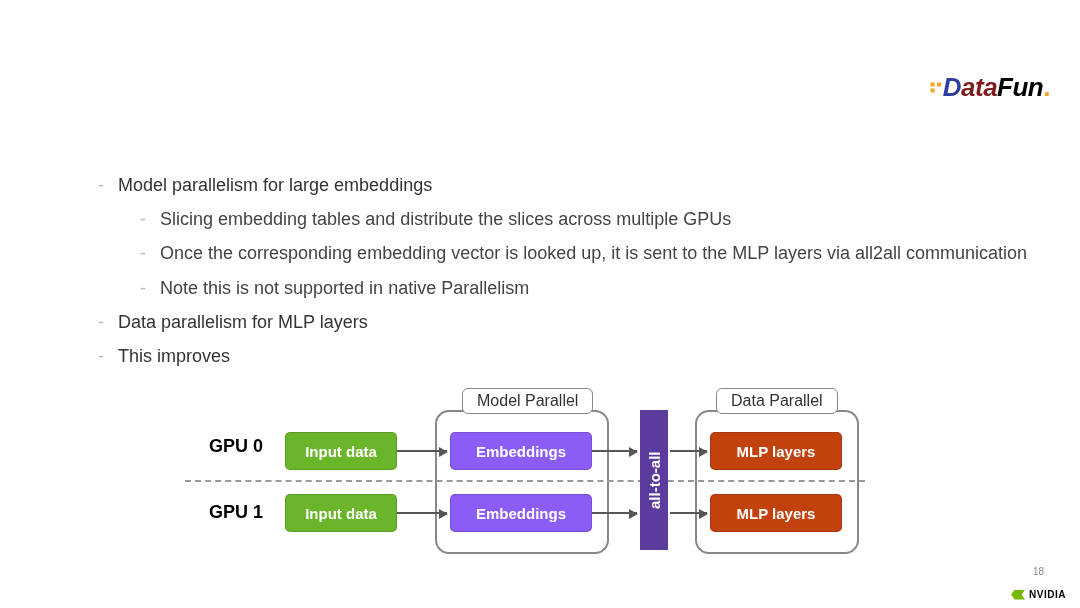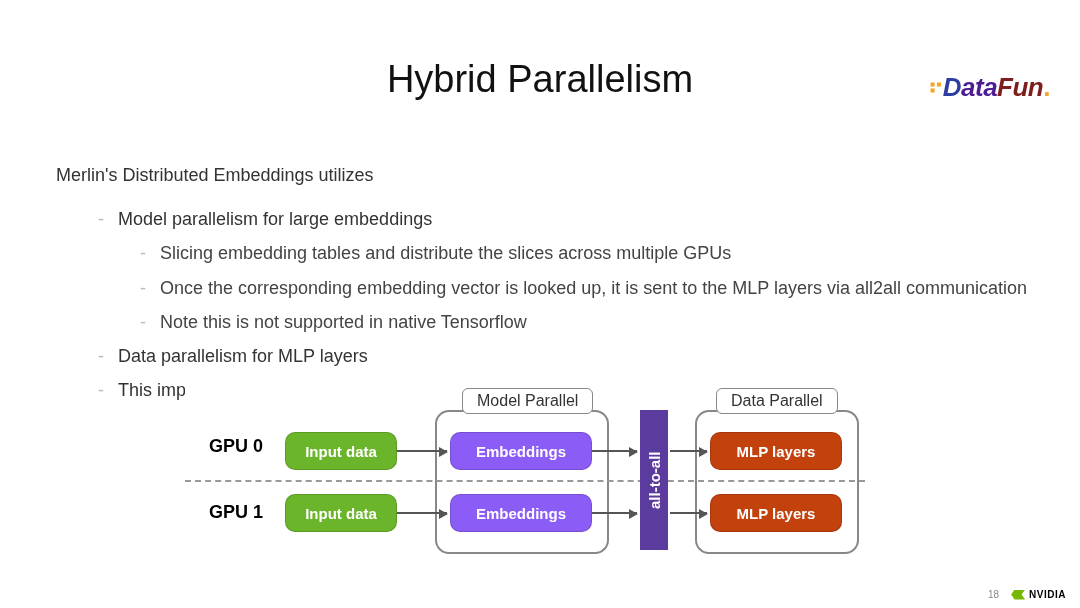--- a/index.html
+++ b/index.html
@@ -42,22 +42,22 @@
   .logo-datafun .dots {
     color: #f6a623;
     font-style: normal;
     font-size: 22px;
     letter-spacing: -3px;
     position: relative;
     top: -2px;
     margin-right: 2px;
   }
   .logo-datafun .d    { color:#2c3e9f; }
-  .logo-datafun .ata  { color:#4c1d95; }
-  .logo-datafun .fun  { color:#7f1d1d; }
+  .logo-datafun .ata  { color:#7f1d1d; }
+  .logo-datafun .fun  { color:#000000; }
   .logo-datafun .dot  { color:#f6a623; font-style: normal; }
 
   .body-text {
     position: absolute;
     top: 158px;
     left: 56px;
     right: 40px;
     font-size: 18px;
     color: #333;
     line-height: 1.9;
@@ -96,21 +96,21 @@
   .gpu-label {
     position:absolute;
     font-weight:700;
     font-size:18px;
     color:#000;
     text-align:right;
     width:70px;
   }
   .block {
     position:absolute;
-    border-radius:10px;
+    border-radius:5px;
     color:#fff;
     font-weight:700;
     font-size:15px;
     display:flex;
     align-items:center;
     justify-content:center;
     border:1px solid rgba(0,0,0,0.15);
   }
   .green { background:#6bb52b; }
   .blue  { background:#8b5cf6; }
@@ -149,20 +149,21 @@
 
   .footer {
     position:absolute;
     bottom:8px;
     right:14px;
     display:flex;
     align-items:center;
     gap:12px;
     font-size:10px;
     color:#888;
+    flex-direction:column;
   }
   .nvidia-eye{
     width:14px; height:10px;
     background:#76b900;
     clip-path: polygon(0 50%, 25% 0, 100% 0, 75% 50%, 100% 100%, 25% 100%);
     display:inline-block;
   }
   .nvidia-text{
     font-weight:700;
     color:#000;
@@ -170,45 +171,43 @@
     letter-spacing:0.5px;
   }
 </style>
 </head>
 <body>
 
 <div class="slide">
 
   <div class="title">
     <br>
-    <span>Hybrid Parallelism</span>
   </div>
 
   <div class="logo-datafun">
     <span class="dots">⠖</span><span class="d">D</span><span class="ata">ata</span><span class="fun">Fun</span><span class="dot">.</span>
   </div>
 
   <div class="body-text">
-    <div class="lvl1">Merlin's Distributed Embeddings utilizes</div>
     <div style="height:10px"></div>
     <div class="row lvl2">
         <span class="dash">-</span>
         <span class="txt">Model parallelism for large embeddings</span>
       </div>
     <div class="row lvl3">
         <span class="dash">-</span>
         <span class="txt">Slicing embedding tables and distribute the slices across multiple GPUs</span>
       </div>
     <div class="row lvl3">
         <span class="dash">-</span>
         <span class="txt">Once the corresponding embedding vector is looked up, it is sent to the MLP layers via all2all communication</span>
       </div>
     <div class="row lvl3">
         <span class="dash">-</span>
-        <span class="txt">Note this is not supported in native Tensorflow</span>
+        <span class="txt">Note this is not supported in native Parallelism</span>
       </div>
     <div class="row lvl2">
         <span class="dash">-</span>
         <span class="txt">Data parallelism for MLP layers</span>
       </div>
     <div class="row lvl2">
         <span class="dash">-</span>
         <span class="txt">This improves</span>
       </div>
   </div>

